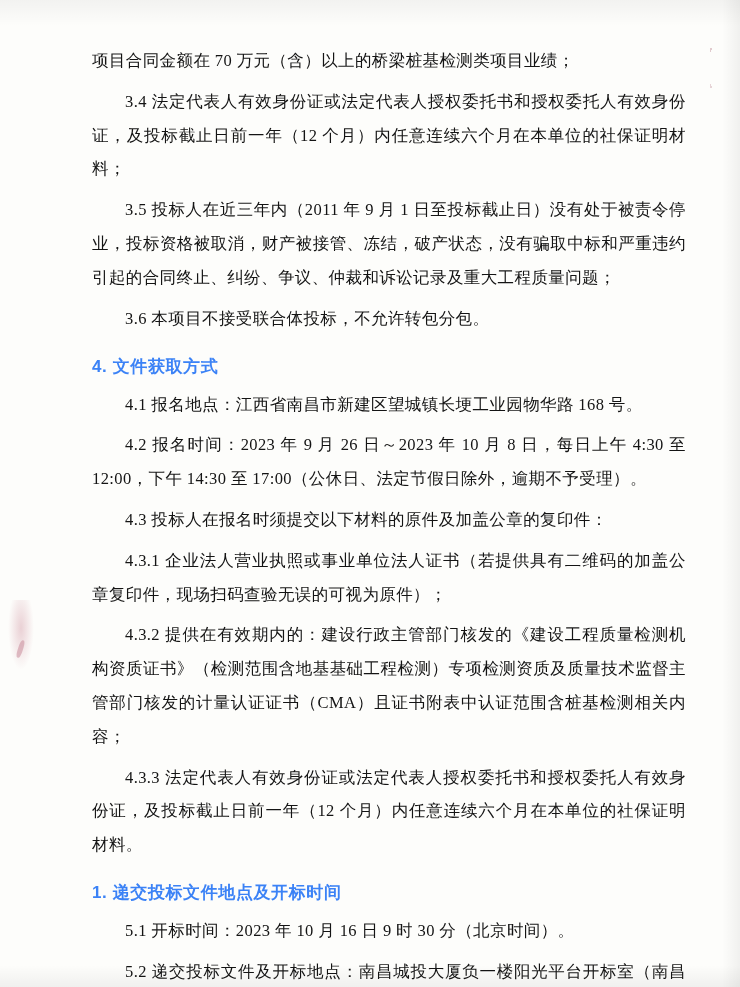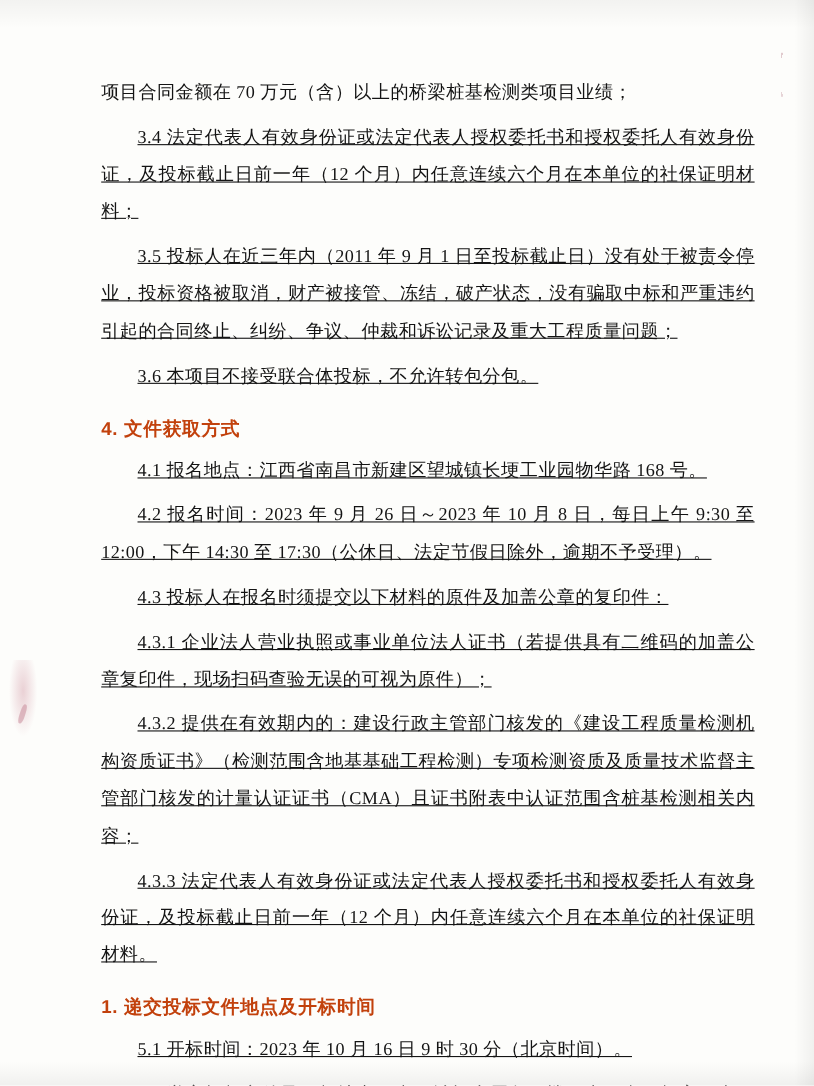--- a/index.html
+++ b/index.html
@@ -20,45 +20,43 @@
     position: absolute;
     inset: 0;
     background: #fdfdfb;
     padding: 44px 54px 30px 92px;
     box-sizing: border-box;
   }
   .page-inner {
     position: relative;
     width: 100%;
     height: 100%;
-    margin-top: 23px;
   }
 
   p, h2 {
     margin: 0;
     padding: 0;
   }
 
   .para {
     font-size: 16.5px;
     line-height: 2.05;
     letter-spacing: 0.4px;
     text-align: justify;
     color: #141414;
   }
   .indent {
     text-indent: 2em;
-    text-decoration: underline;
   }
   .heading {
     font-size: 17px;
     font-weight: bold;
     line-height: 2.0;
     letter-spacing: 0.6px;
-    color: #c2410c;
+    color: #3b82f6;
     margin-top: 14px;
     margin-bottom: 4px;
     font-family: "Liberation Sans", "DejaVu Sans", sans-serif;
   }
   .gap-sm { height: 7px; }
 
   
   .artifact {
     position: absolute;
     pointer-events: none;
@@ -118,21 +116,21 @@
     <div class="gap-sm"></div>
     <p class="para indent">3.4 法定代表人有效身份证或法定代表人授权委托书和授权委托人有效身份证，及投标截止日前一年（12 个月）内任意连续六个月在本单位的社保证明材料；</p>
     <div class="gap-sm"></div>
     <p class="para indent">3.5 投标人在近三年内（2011 年 9 月 1 日至投标截止日）没有处于被责令停业，投标资格被取消，财产被接管、冻结，破产状态，没有骗取中标和严重违约引起的合同终止、纠纷、争议、仲裁和诉讼记录及重大工程质量问题；</p>
     <div class="gap-sm"></div>
     <p class="para indent">3.6 本项目不接受联合体投标，不允许转包分包。</p>
 
     <h2 class="heading">4. 文件获取方式</h2>
     <p class="para indent">4.1 报名地点：江西省南昌市新建区望城镇长埂工业园物华路 168 号。</p>
     <div class="gap-sm"></div>
-    <p class="para indent">4.2 报名时间：2023 年 9 月 26 日～2023 年 10 月 8 日，每日上午 9:30 至 12:00，下午 14:30 至 17:30（公休日、法定节假日除外，逾期不予受理）。</p>
+    <p class="para indent">4.2 报名时间：2023 年 9 月 26 日～2023 年 10 月 8 日，每日上午 4:30 至 12:00，下午 14:30 至 17:00（公休日、法定节假日除外，逾期不予受理）。</p>
     <div class="gap-sm"></div>
     <p class="para indent">4.3 投标人在报名时须提交以下材料的原件及加盖公章的复印件：</p>
     <div class="gap-sm"></div>
     <p class="para indent">4.3.1 企业法人营业执照或事业单位法人证书（若提供具有二维码的加盖公章复印件，现场扫码查验无误的可视为原件）；</p>
     <div class="gap-sm"></div>
     <p class="para indent">4.3.2 提供在有效期内的：建设行政主管部门核发的《建设工程质量检测机构资质证书》（检测范围含地基基础工程检测）专项检测资质及质量技术监督主管部门核发的计量认证证书（CMA）且证书附表中认证范围含桩基检测相关内容；</p>
     <div class="gap-sm"></div>
     <p class="para indent">4.3.3 法定代表人有效身份证或法定代表人授权委托书和授权委托人有效身份证，及投标截止日前一年（12 个月）内任意连续六个月在本单位的社保证明材料。</p>
 
     <h2 class="heading">1. 递交投标文件地点及开标时间</h2>

